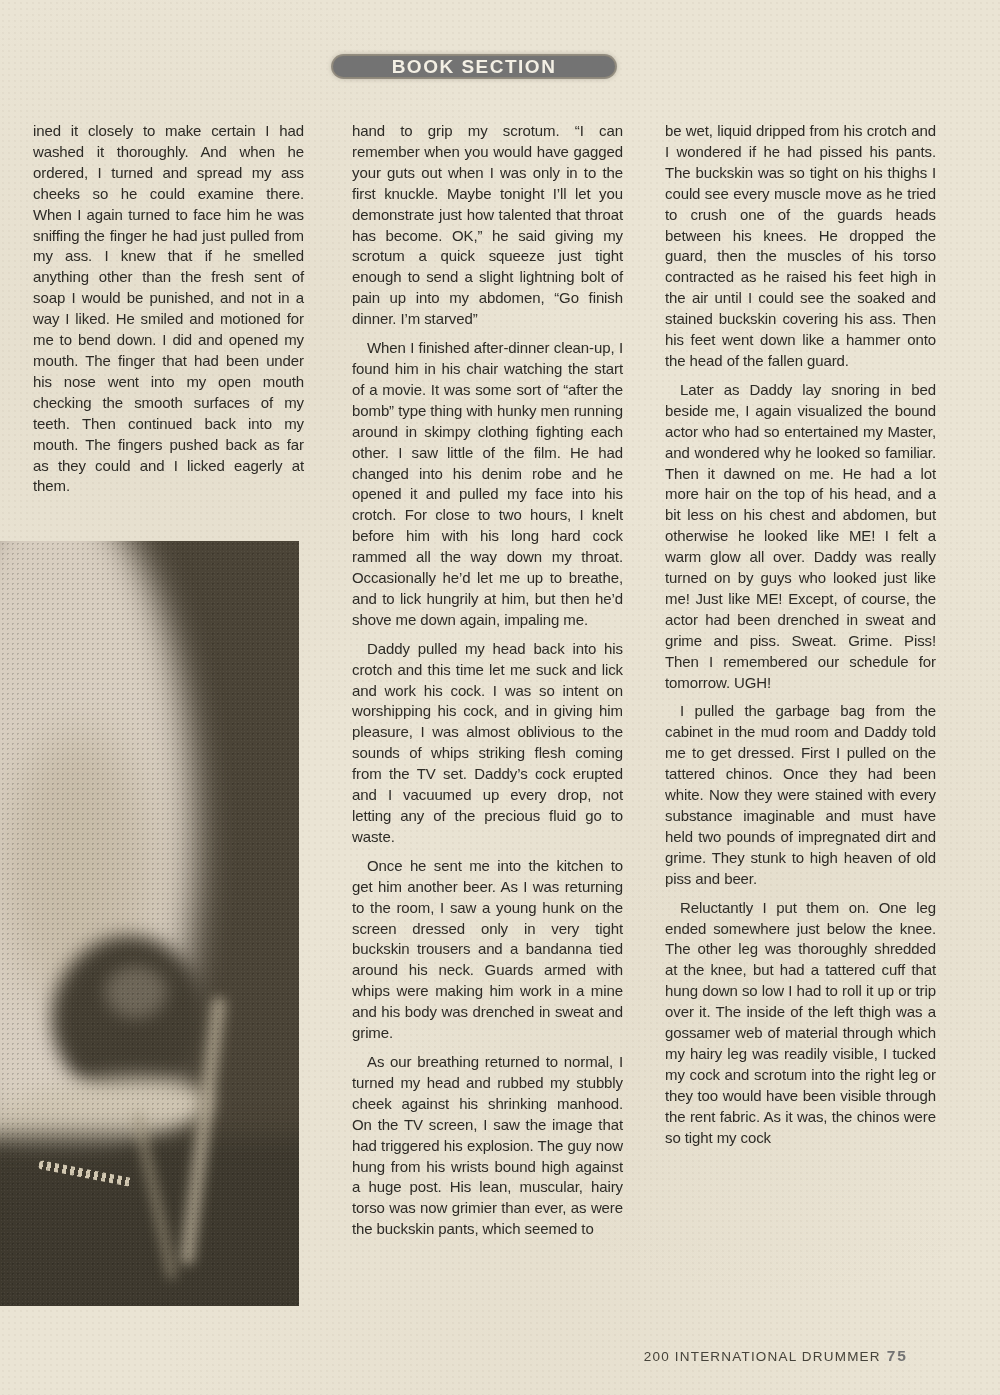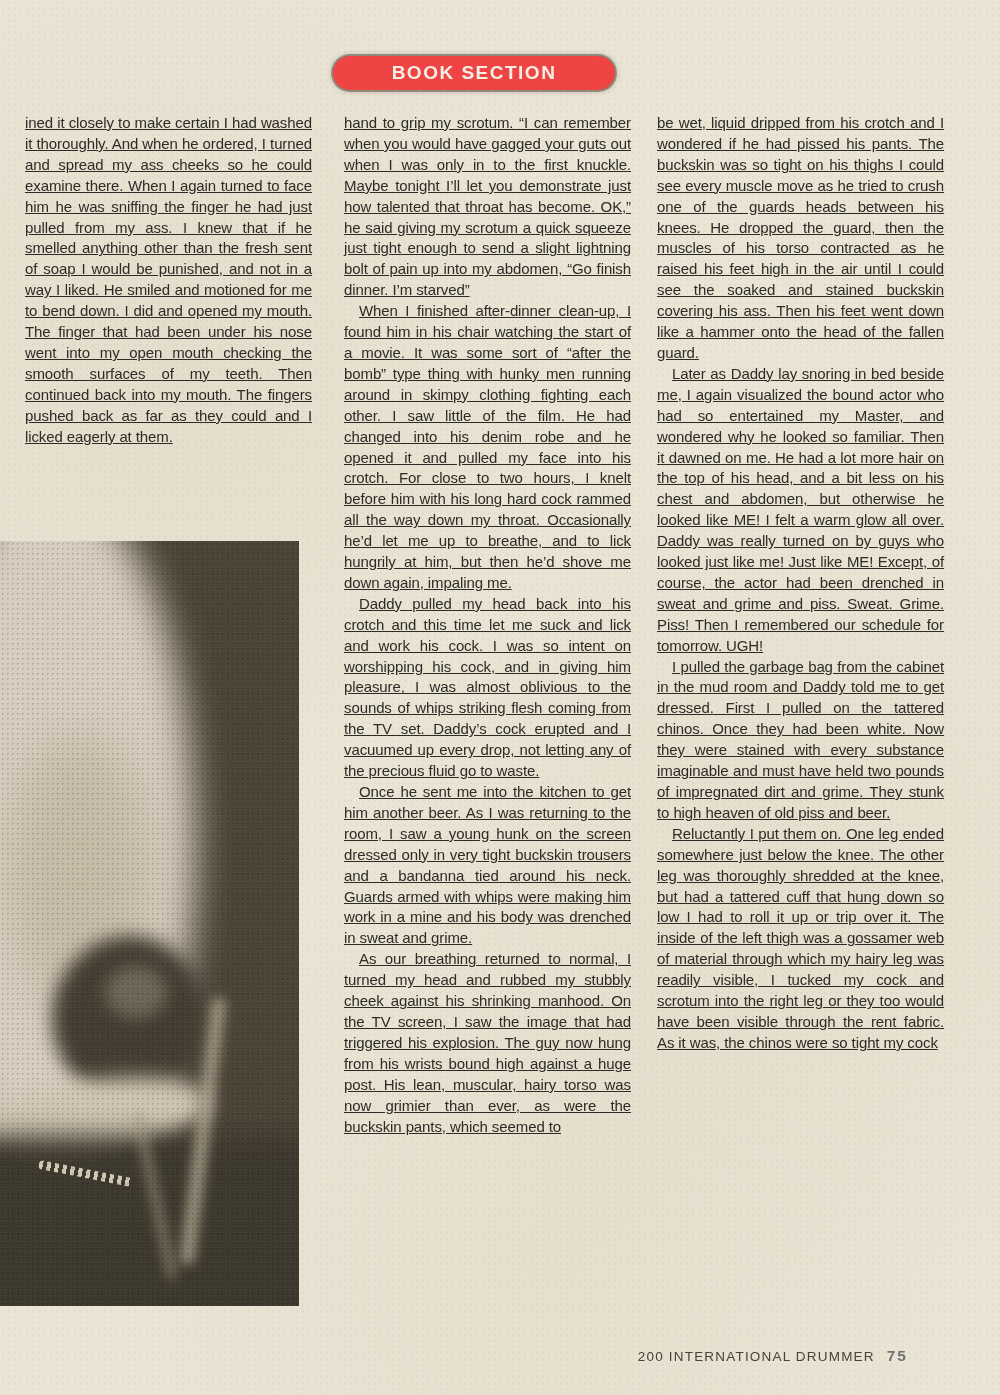--- a/index.html
+++ b/index.html
@@ -9,37 +9,37 @@
   .page::before {
     content:""; position:absolute; inset:0; pointer-events:none;
     background-image:
       radial-gradient(circle at 18% 26%, rgba(150,130,95,.07), transparent 30%),
       radial-gradient(circle at 78% 64%, rgba(150,130,95,.06), transparent 35%),
       radial-gradient(circle at 55% 90%, rgba(150,130,95,.05), transparent 30%),
       radial-gradient(rgba(110,95,70,.05) 1px, transparent 1px);
     background-size:auto,auto,auto,6px 6px;
   }
   .banner {
-    position:absolute; left:333px; top:56px; width:282px; height:34px;
-    background:#ef4444; border-radius:17px;
+    position:absolute; left:333px; top:56px; width:282px; height:21px;
+    background:#737373; border-radius:17px;
     display:flex; align-items:center; justify-content:center;
     box-shadow:0 0 0 2px rgba(35,30,20,.35), 0 0 6px rgba(35,30,20,.4);
   }
   .banner-label {
     color:#f3efe4; font-weight:bold; font-size:19px; letter-spacing:1.5px;
   }
   .col {
     position:absolute; top:113px; width:287px;
     color:#2d2b26; font-size:15px; line-height:20.9px;
     letter-spacing:-0.1px;
   }
   .col-1 { left:25px;  }
   .col-2 { left:344px; }
   .col-3 { left:657px; }
-  .para { margin:0; text-align:justify;text-decoration:underline; }
+  .para { margin:8px; text-align:justify; }
   .para + .para { text-indent:15px; }
   .photo {
     position:absolute; left:0; top:541px; width:299px; height:765px;
     background:#4b4437; overflow:hidden;
   }
   .photo .ly { position:absolute; }
   .ph-light    { left:-60px; top:-45px; width:255px; height:680px; background:#d8cec0; border-radius:40% 60% 55% 45%; filter:blur(18px); }
   .ph-shade    { left:5px; top:190px; width:150px; height:280px; background:#c2b6a1; border-radius:50%; filter:blur(24px); opacity:.75; }
   .ph-knee     { left:52px; top:395px; width:155px; height:165px; background:#443e32; border-radius:50%; filter:blur(9px); }
   .ph-kneehl   { left:105px; top:425px; width:62px; height:52px; background:#8b8272; border-radius:50%; filter:blur(8px); opacity:.6; }
@@ -49,21 +49,21 @@
   .ph-streak2  { left:150px; top:570px; width:10px; height:170px; background:#a2977f; border-radius:10px; filter:blur(6px); transform:rotate(-12deg); opacity:.6; }
   .ph-zipper   { left:38px; top:628px; width:95px; height:9px; border-radius:4px; transform:rotate(11deg);
                  background:repeating-linear-gradient(90deg,#d2c8b1 0 4px, rgba(0,0,0,0) 4px 8px); }
   .ph-grain    { inset:0;
                  background-image:radial-gradient(rgba(255,255,255,.05) 1px, transparent 1px),
                                   radial-gradient(rgba(0,0,0,.16) 1px, transparent 1px);
                  background-size:3px 3px, 5px 5px; }
   .footer {
     position:absolute; top:1347px; right:92px;
     color:#46433a; font-size:13.5px; letter-spacing:1.2px;
-    display:flex; align-items:baseline; gap:12px;
+    display:flex; align-items:baseline; gap:6px;
   }
   .footer .page-num { font-weight:bold; font-size:15.5px; letter-spacing:2px; color:#737373; }
 </style>
 </head>
 <body>
 
 <div class="page">
 
   <div class="banner">
     <span class="banner-label">BOOK SECTION</span>

